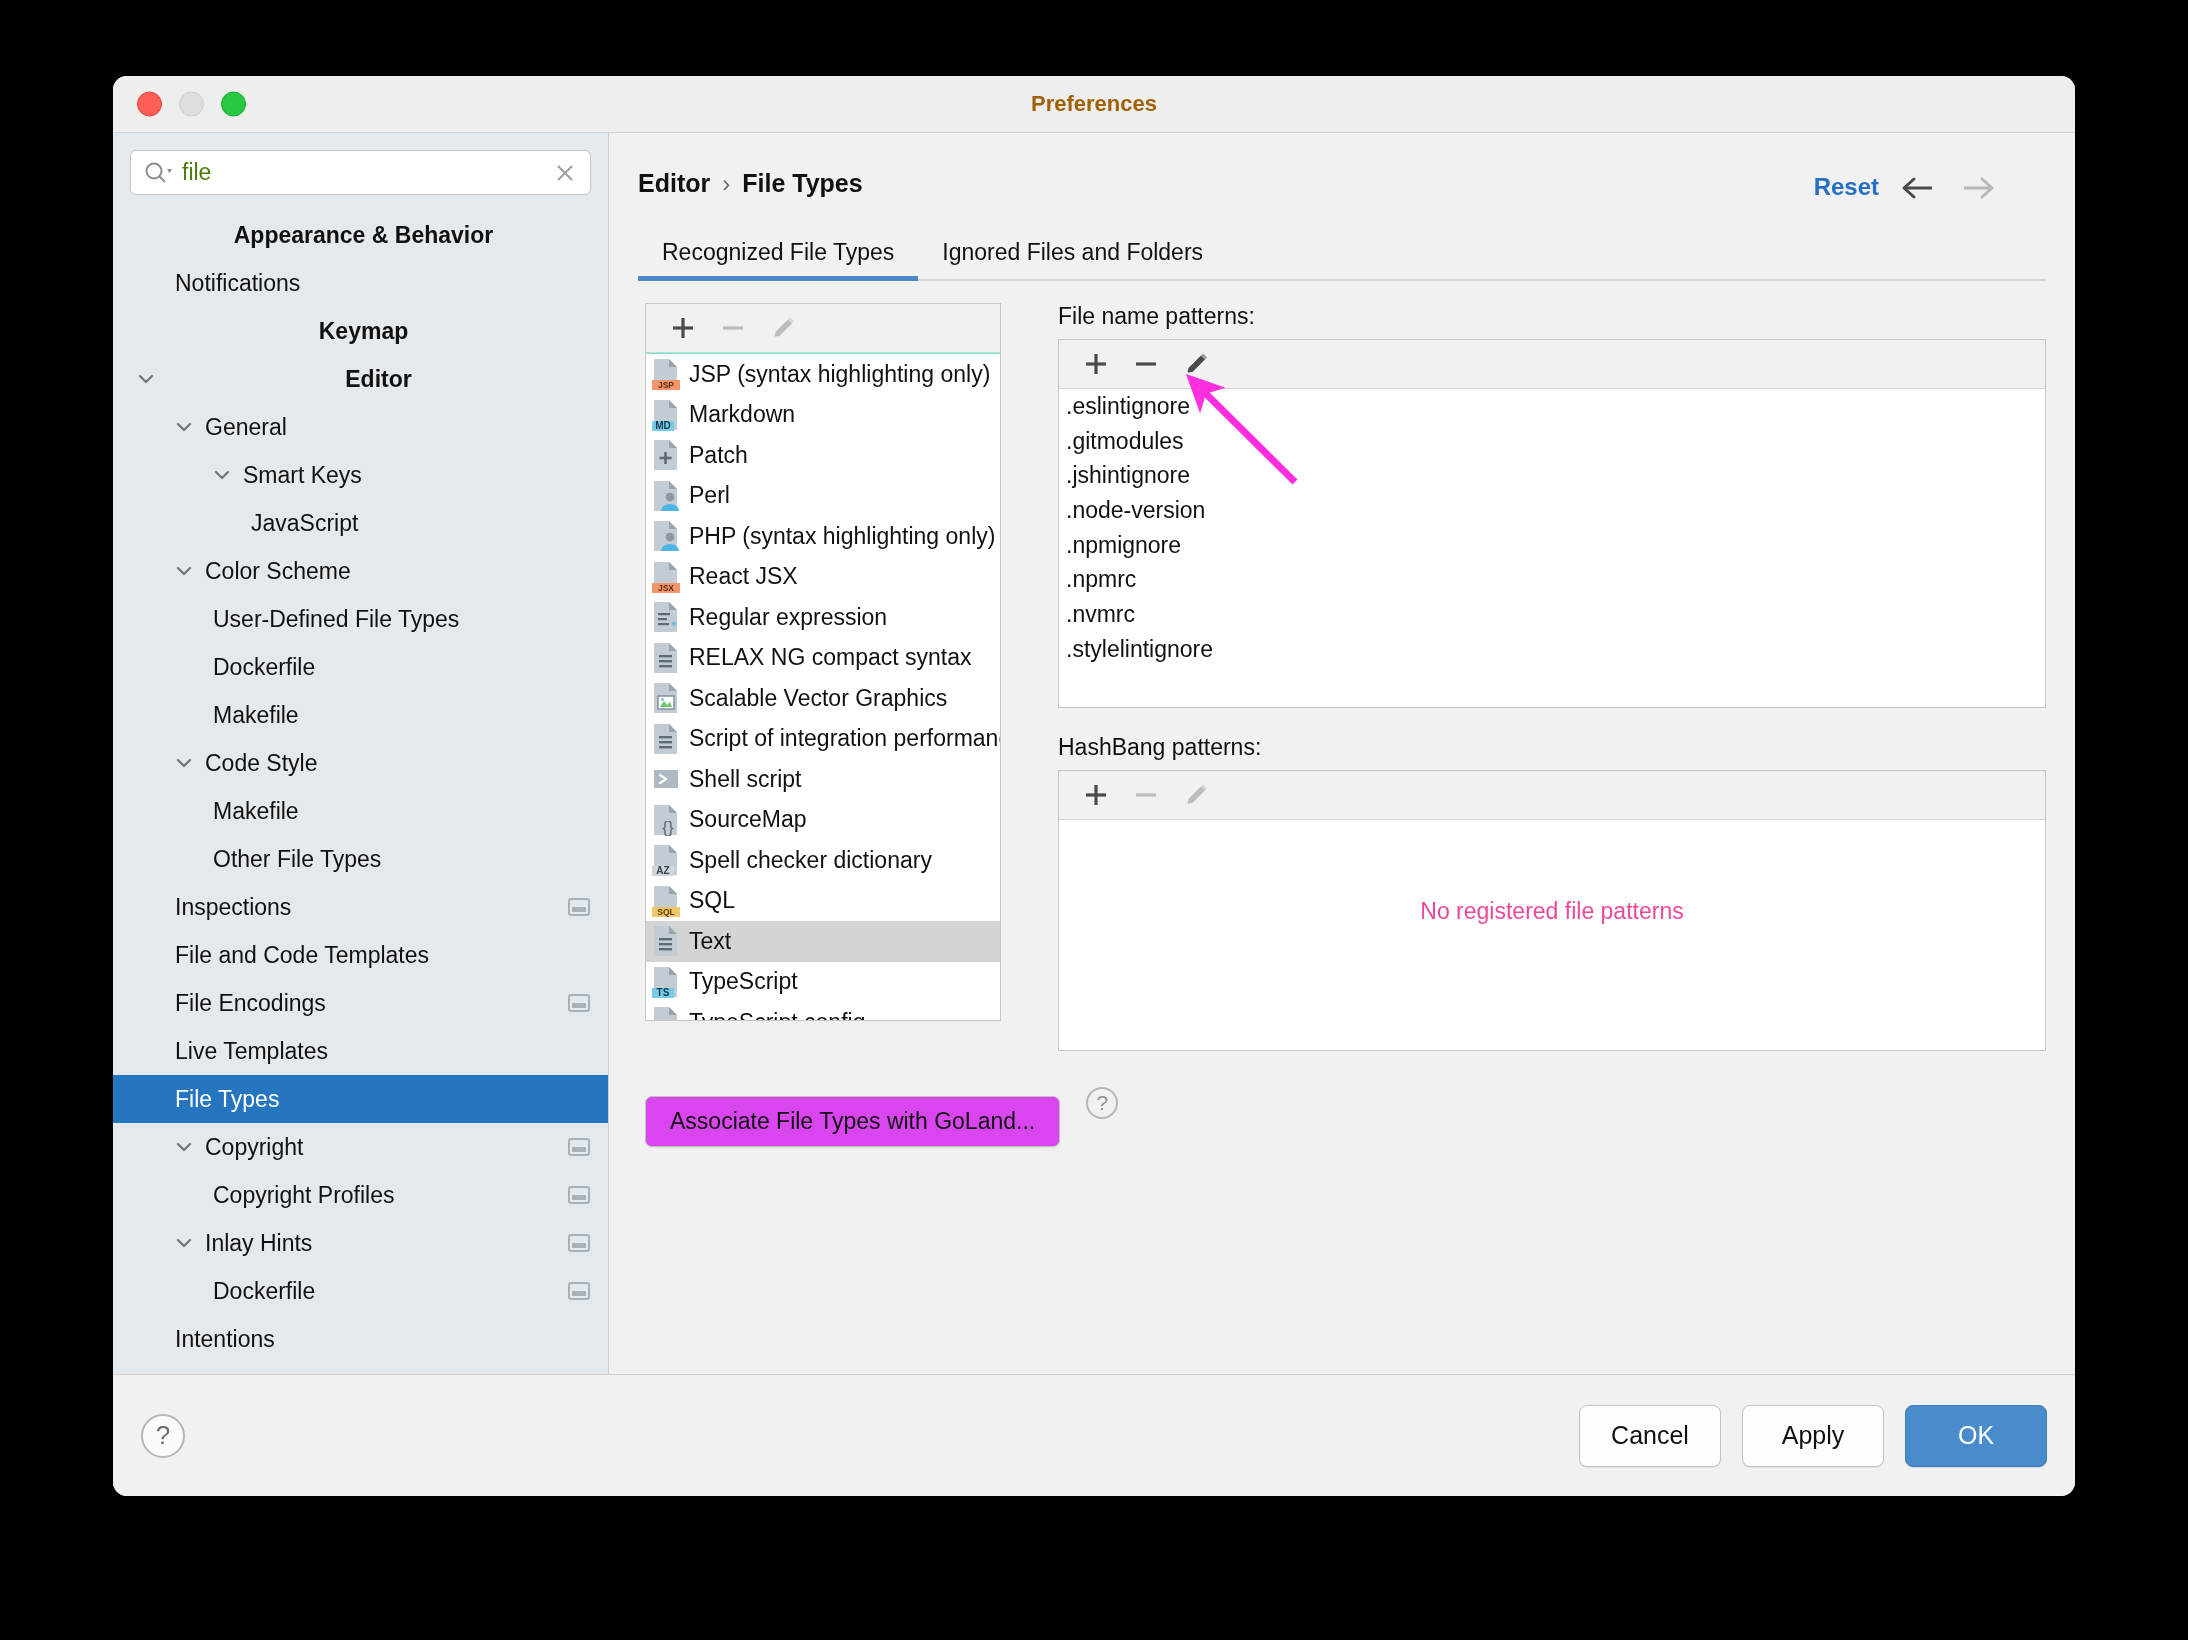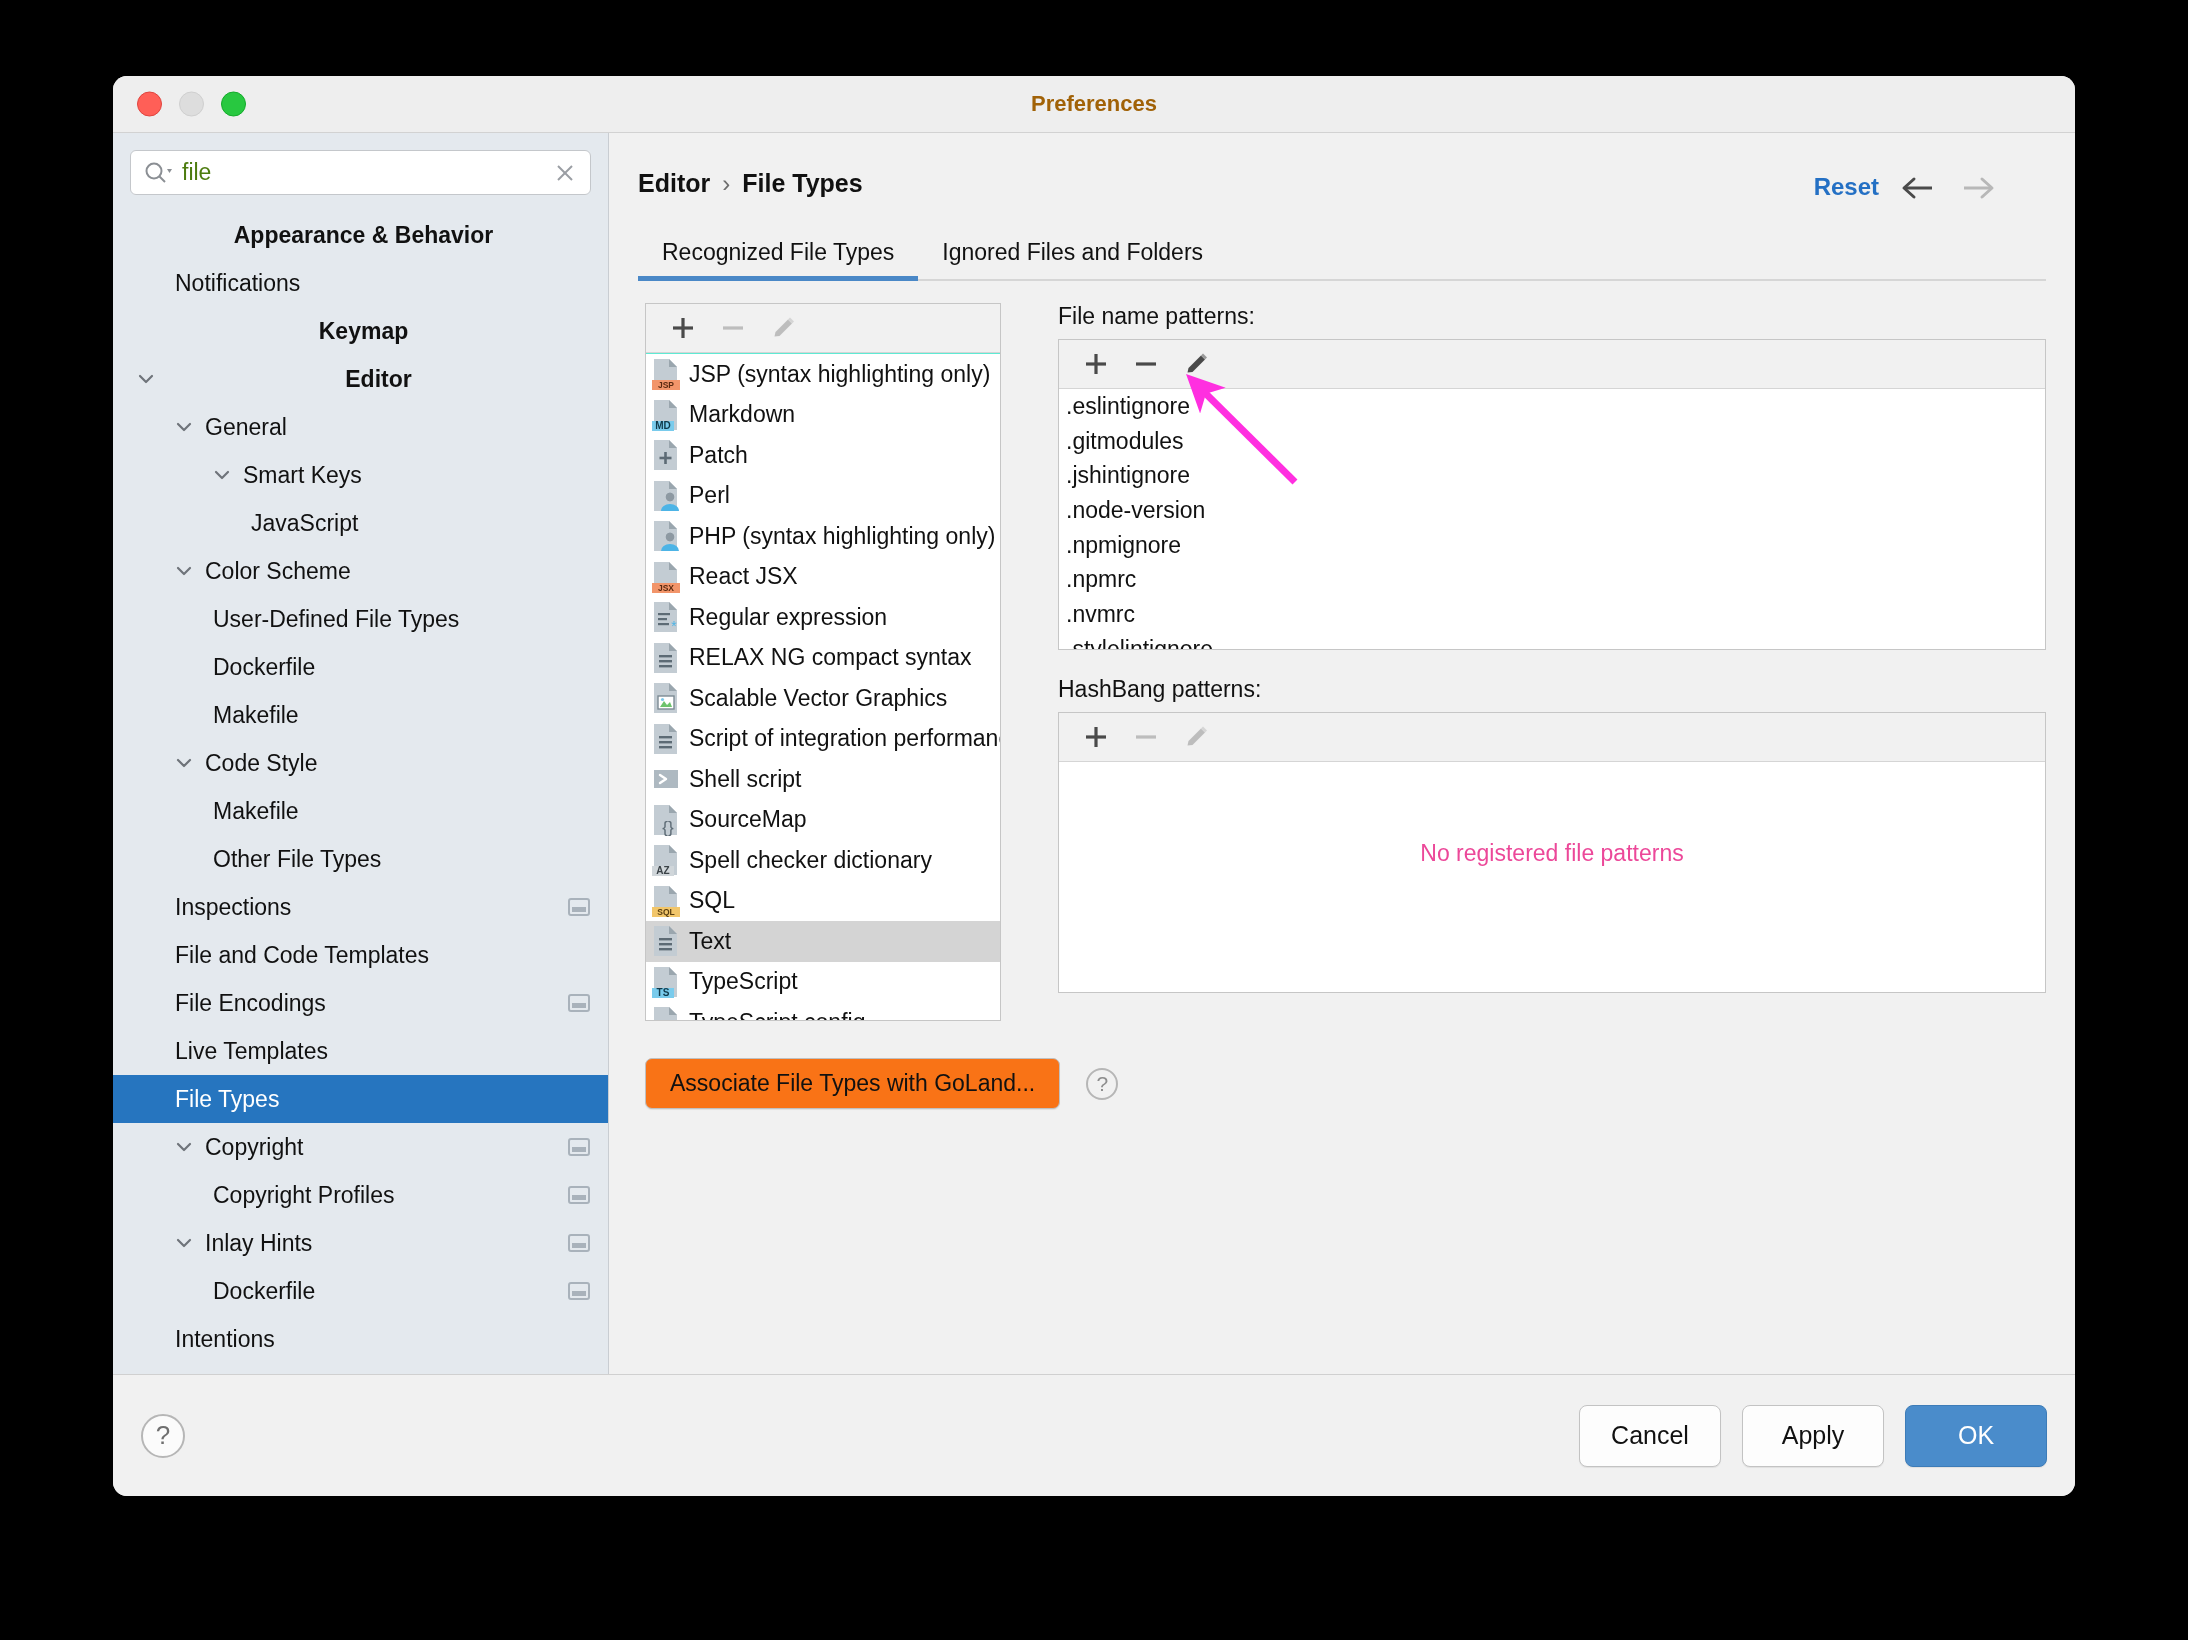--- a/index.html
+++ b/index.html
@@ -191,44 +191,45 @@
   #patterns-col {
     position: absolute; left: 420px; top: 0; right: 0;
   }
   .field-label {
     font-size: 23px; color: #111; margin-bottom: 9px;
   }
   .list-box {
     border: 1px solid #c6c6c6; background: #ffffff;
     position: relative; overflow: hidden;
   }
-  #patterns-box { height: 311px; }
+  #patterns-box { height: 369px; }
   #hashbang-box { height: 281px; }
   .pat-row {
     height: 34.7px; display: flex; align-items: center;
     padding-left: 7px; font-size: 23px; color: #111;
     cursor: default;
   }
   #empty-msg {
     position: absolute; left: 0; right: 0; top: 50%;
     transform: translateY(-50%);
     text-align: center; font-size: 23px; color: #ec4899;
   }
 
   
   #assoc-row {
     position: absolute; left: 7px; top: 755px;
     display: flex; align-items: center; gap: 26px;
   }
   #assoc-btn {
-    background: #f97316; border: 1px solid #c0c0c0;
+    background: #d946ef; border: 1px solid #c0c0c0;
     border-radius: 7px; padding: 11px 24px;
     font-size: 23px; color: #111; cursor: pointer;
     font-family: "Liberation Sans", sans-serif;
     box-shadow: 0 1px 1px rgba(0,0,0,.07);
+    margin-top: 38px;
   }
   .help-circle {
     width: 32px; height: 32px; border-radius: 50%;
     border: 2px solid #b6b6b6; color: #8d8d8d;
     font-size: 21px; display: flex; align-items: center;
     justify-content: center; cursor: pointer;
   }
 
   
   #footer {

